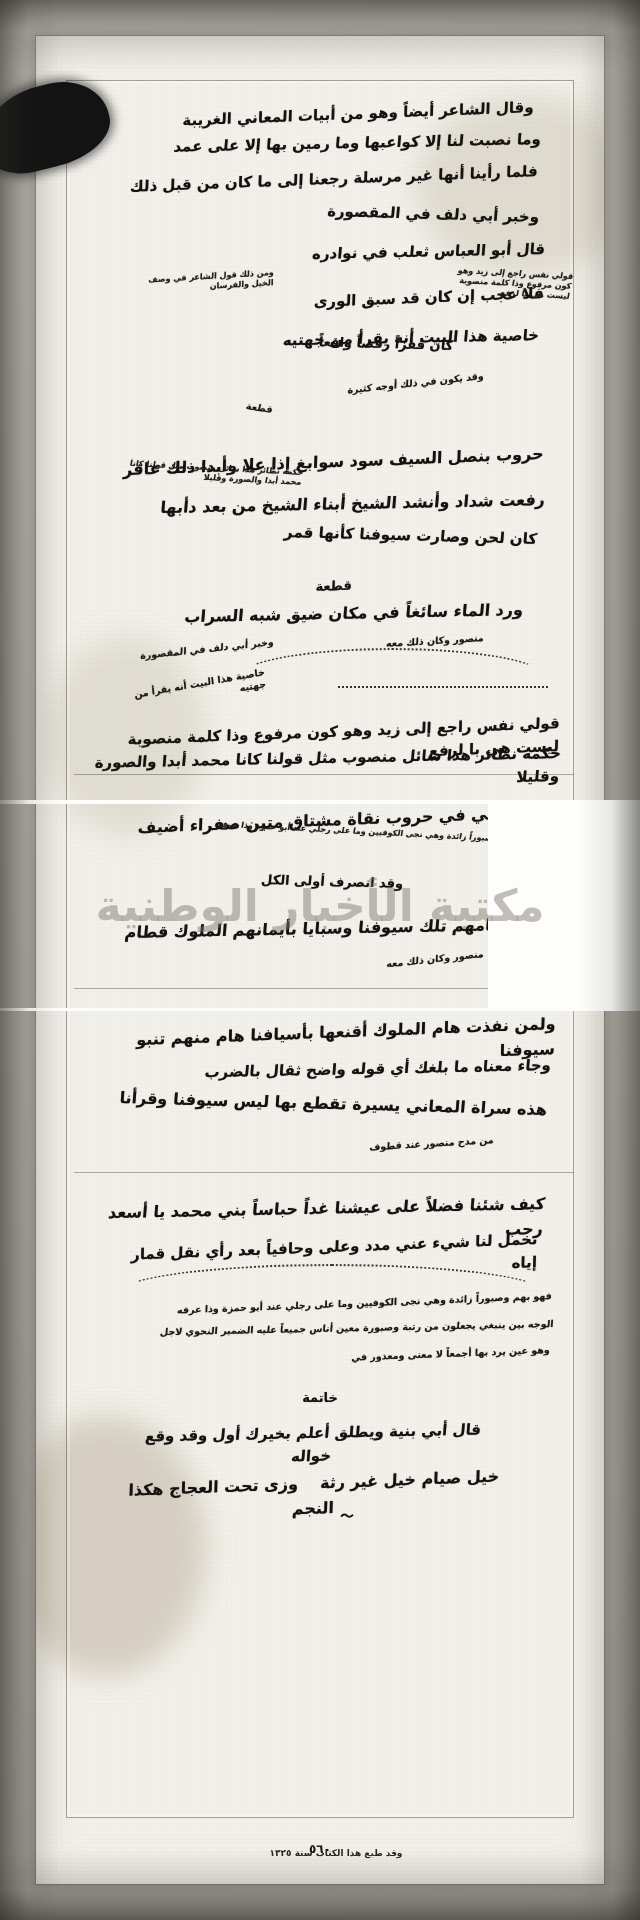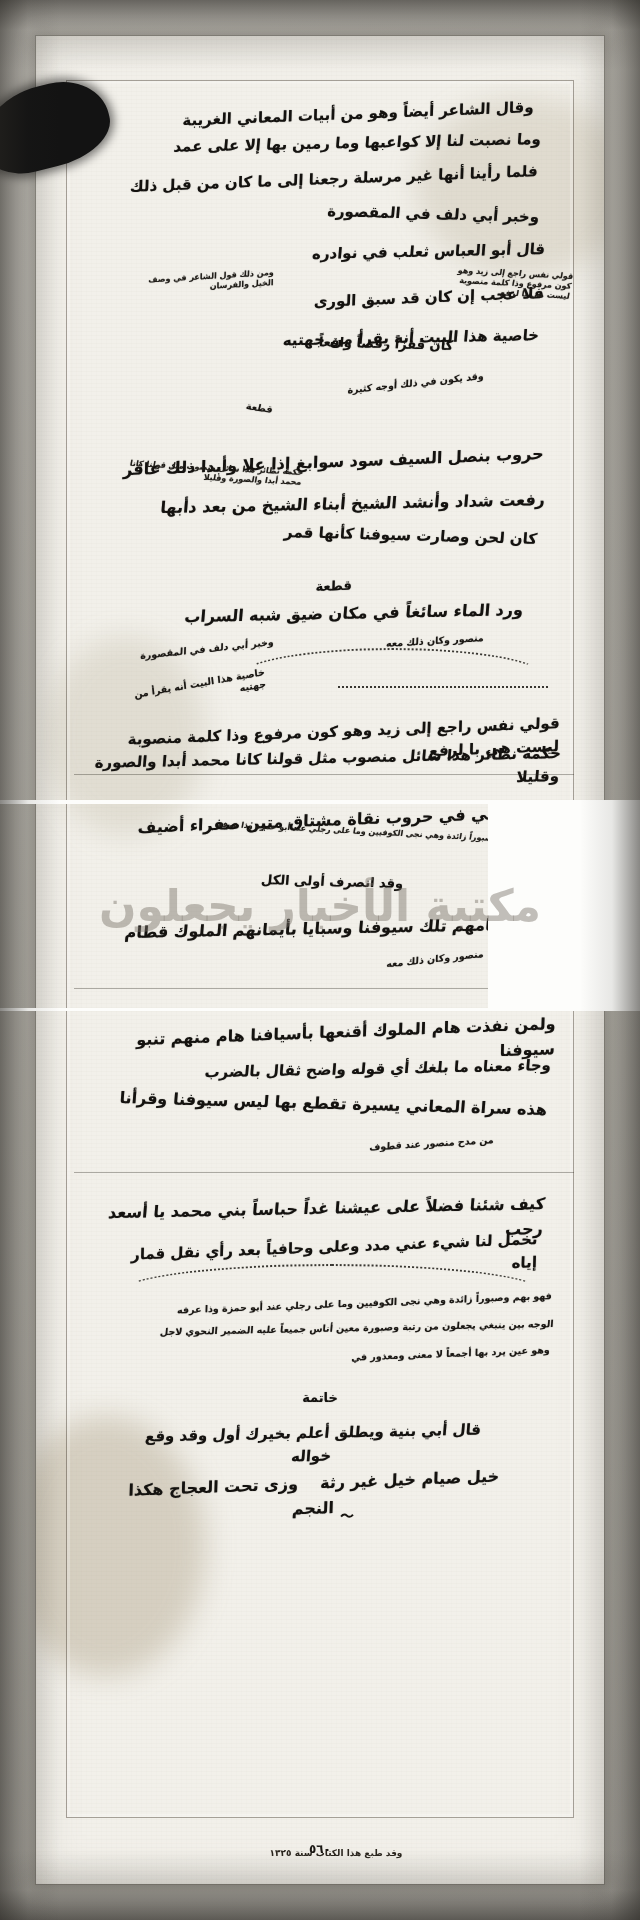--- a/index.html
+++ b/index.html
@@ -287,14 +287,14 @@
     <div id="bottom-note">وقد طبع هذا الكتاب سنة ١٣٢٥</div>
     <div id="folio-number">٥٦٠</div>
   </div>
 
   <div class="band" style="left:0; top:800px; width:640px; height:4px;"></div>
   <div class="band" style="left:0; top:1008px; width:640px; height:3px;"></div>
   <div class="band" style="left:488px; top:804px; width:152px; height:204px;"></div>
 
   <div id="thumb"></div>
 
-  <div id="watermark">مكتبة الأخبار يجعلون</div>
+  <div id="watermark">مكتبة الأخبار الوطنية</div>
 </div>
 
 </body></html>

